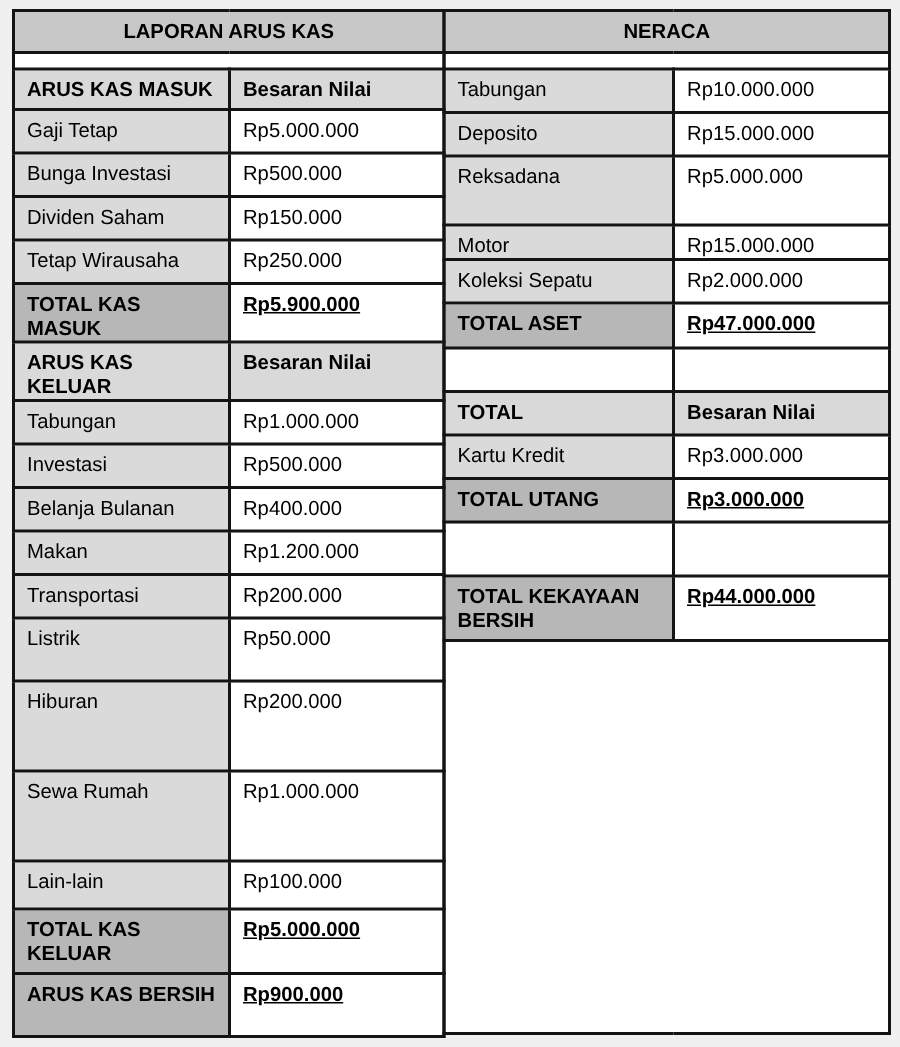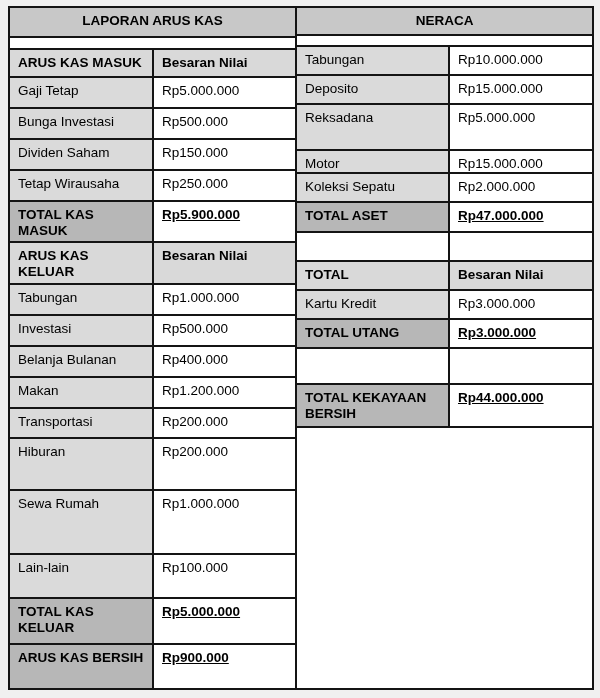--- a/index.html
+++ b/index.html
@@ -110,29 +110,33 @@
       <td class="c-val">Rp400.000</td>
     </tr>
     <tr style="height:29px">
       <td class="c-lab">Makan</td>
       <td class="c-val">Rp1.200.000</td>
     </tr>
     <tr style="height:29px">
       <td class="c-lab">Transportasi</td>
       <td class="c-val">Rp200.000</td>
     </tr>
-    <tr style="height:48px">
+    <tr style="height:42px">
+      <td class="c-lab">Listrik</td>
+      <td class="c-val">Rp50.000</td>
+    </tr>
+    <tr style="height:60px">
       <td class="c-lab">Hiburan</td>
       <td class="c-val">Rp200.000</td>
     </tr>
     <tr style="height:60px">
       <td class="c-lab">Sewa Rumah</td>
       <td class="c-val">Rp1.000.000</td>
     </tr>
-    <tr style="height:42px">
+    <tr style="height:32px">
       <td class="c-lab">Lain-lain</td>
       <td class="c-val">Rp100.000</td>
     </tr>
     <tr style="height:43px">
       <td class="c-tlab">TOTAL KAS KELUAR</td>
       <td class="c-tval">Rp5.000.000</td>
     </tr>
     <tr style="height:42px">
       <td class="c-tlab">ARUS KAS BERSIH</td>
       <td class="c-tval">Rp900.000</td>

